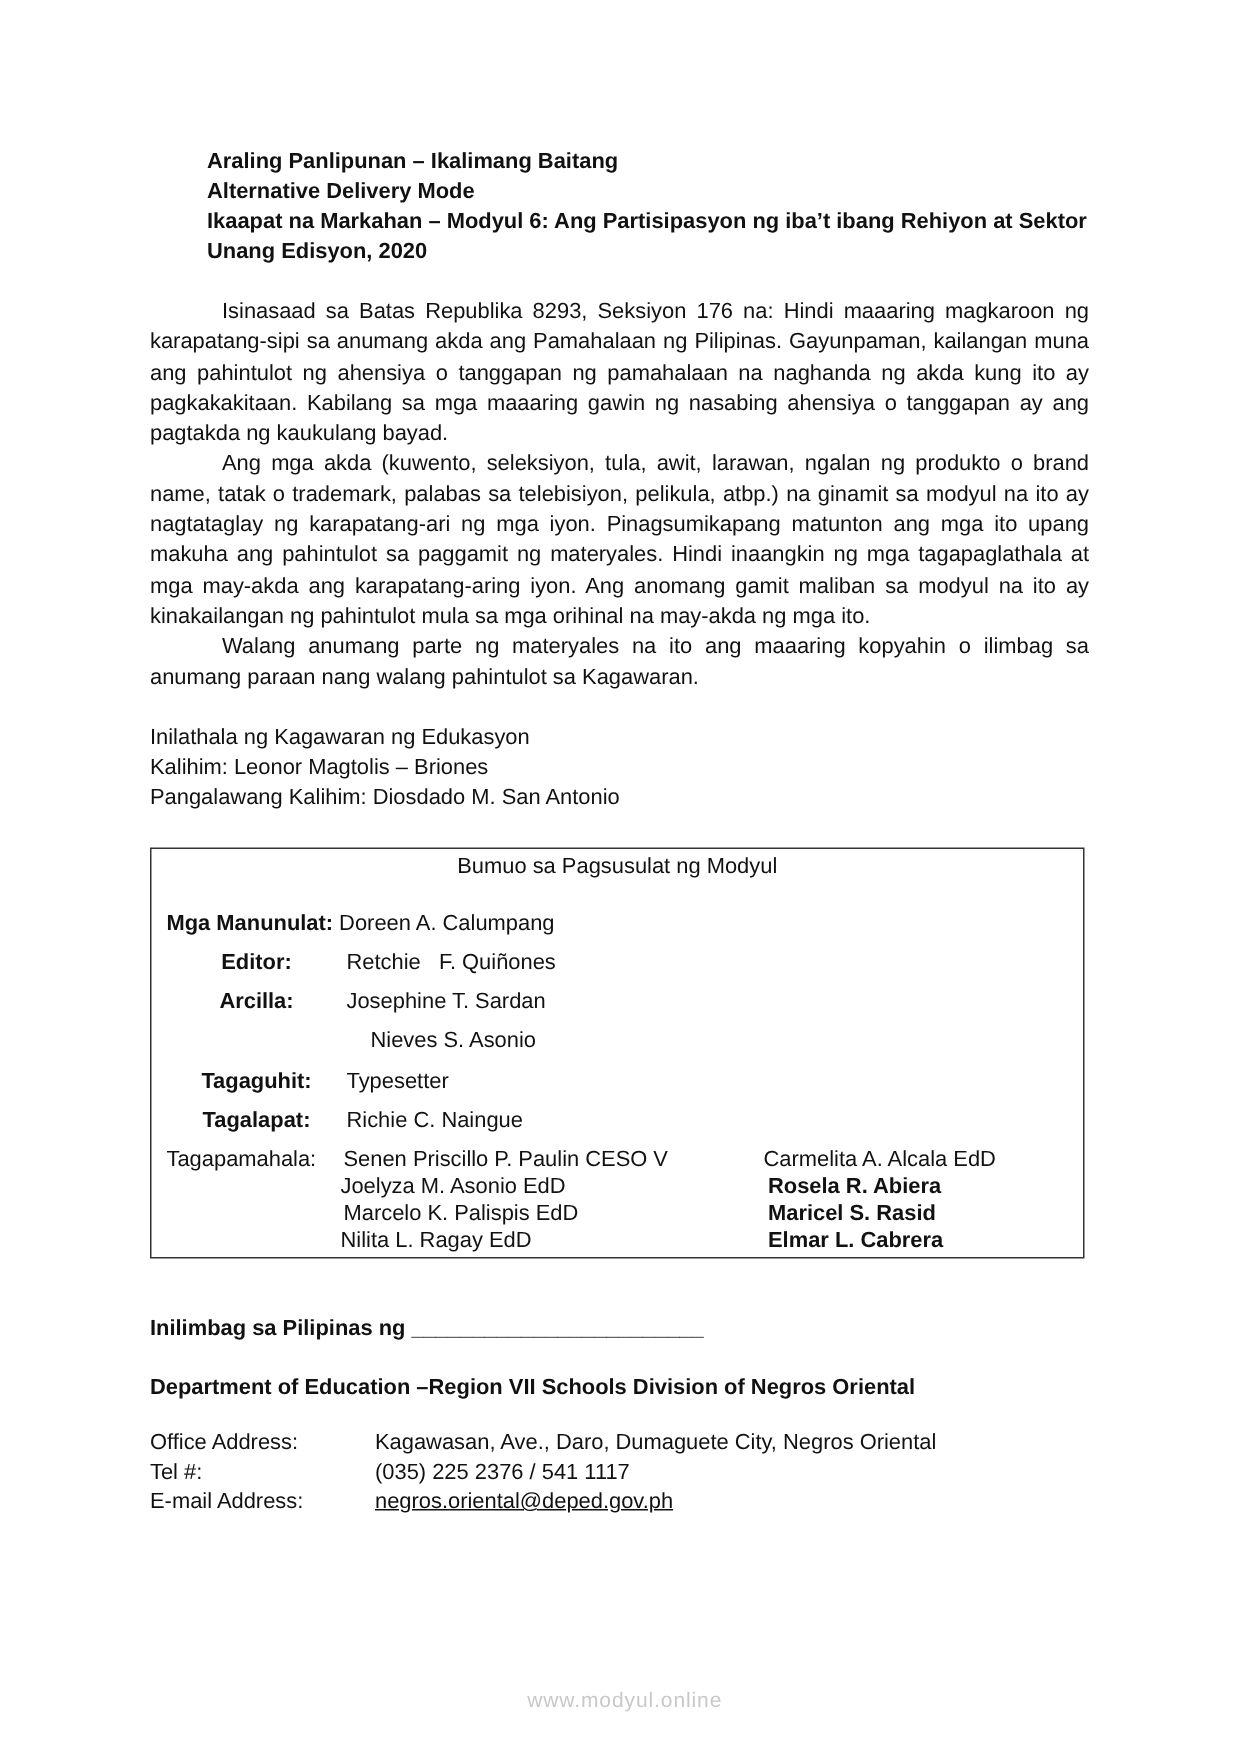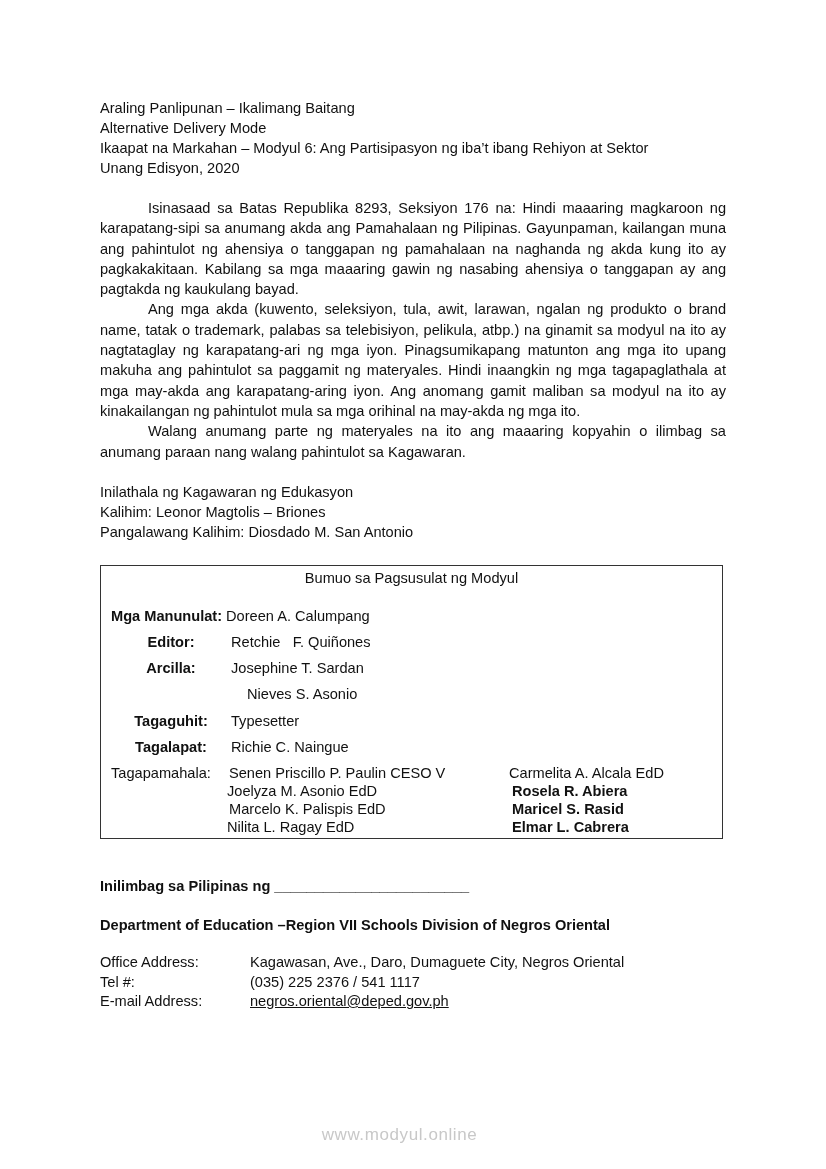--- a/index.html
+++ b/index.html
@@ -2,21 +2,21 @@
 <html><head>
   <meta charset="utf-8">
   <style>
     html, body { margin: 0; padding: 0; background: #ffffff; }
     body {
       width: 826px; height: 1169px; position: relative; overflow: hidden;
       font-family: "Liberation Sans", sans-serif; color: #111111; font-size: 14.6px;
     }
     .page { position: absolute; left: 100px; top: 98px; width: 626px; }
     .bold { font-weight: bold; }
-    .hdr-line { line-height: 20px; font-weight: normal; }
+    .hdr-line { line-height: 20px; font-weight: bold; margin-left: 38px; }
     .para { text-align: justify; line-height: 20.3px; }
     .para.indent { text-indent: 48px; }
     .block-gap { height: 20px; }
     .plain-line { line-height: 20px; }
     .credits-box {
       position: absolute; left: 100px; top: 565px; width: 623px; height: 274px;
       border: 1.5px solid #333333; box-sizing: border-box;
     }
     .credits-title { position: absolute; top: 2px; left: 0; width: 100%; text-align: center; line-height: 20px; }
     .crow { position: absolute; left: 10px; line-height: 20px; }
@@ -26,22 +26,22 @@
     .mgr-col1 { position: absolute; left: 128px; top: 198px; line-height: 18px; }
     .mgr-col2 { position: absolute; left: 408px; top: 198px; line-height: 18px; }
     .mgr-col1 div:nth-child(2) { margin-left: -2px; }
     .mgr-col1 div:nth-child(4) { margin-left: -2px; }
     .mgr-col2 div:nth-child(n+2) { margin-left: 3px; font-weight: bold; }
     .lower { position: absolute; left: 100px; top: 876px; width: 640px; }
     .addr-row { line-height: 19.5px; }
     .addr-row .k { display: inline-block; width: 150px; }
     .addr-row a { color: #111111; text-decoration: underline; }
     .watermark {
-      position: absolute; left: 0; top: 1125px; width: 799px; text-align: center;
-      color: #c8c8c8; font-size: 17px; letter-spacing: 0.6px;
+      position: absolute; left: 17px; top: 1125px; width: 799px; text-align: center;
+      color: #c8c8c8; font-size: 14px; letter-spacing: 0.6px;
     }
   </style>
 </head>
 <body>
 
 <div class="page">
   <div>
     <div class="hdr-line">Araling Panlipunan – Ikalimang Baitang</div>
     <div class="hdr-line">Alternative Delivery Mode</div>
     <div class="hdr-line">Ikaapat na Markahan – Modyul 6: Ang Partisipasyon ng iba’t ibang Rehiyon at Sektor</div>

